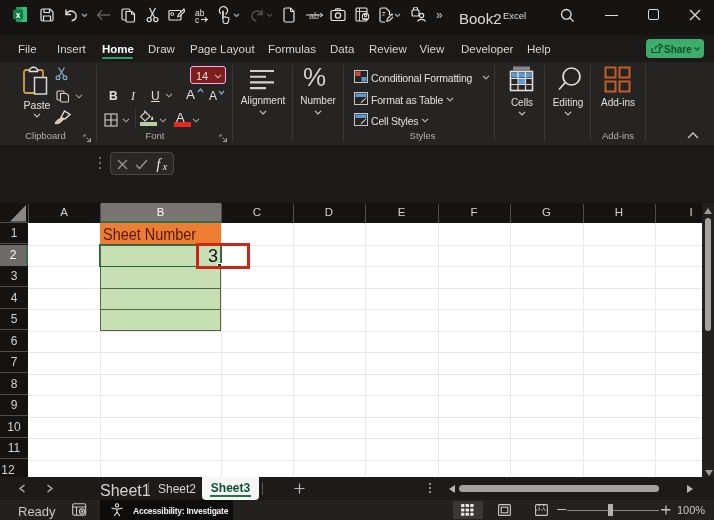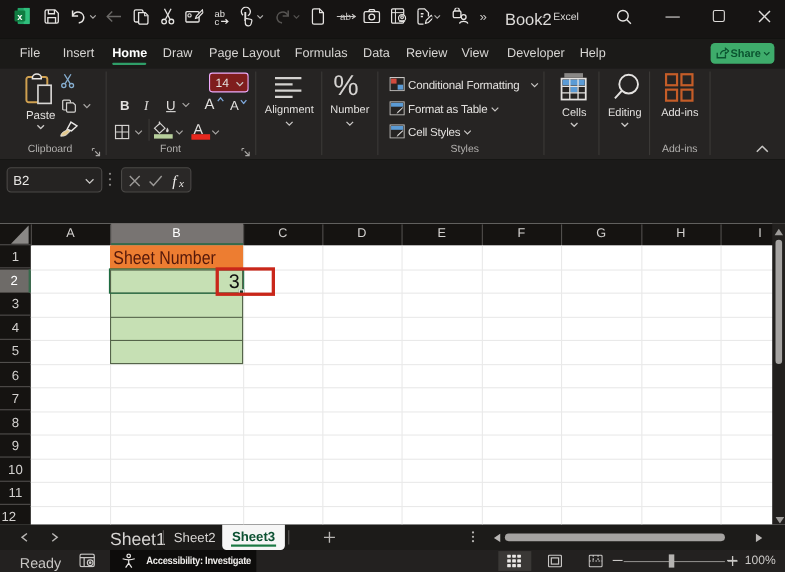--- a/index.html
+++ b/index.html
@@ -336,26 +336,20 @@
   <div class="abs" style="left:592px;top:35px;width:52px;font-size:10px;text-align:center;">Add-ins</div>
   <div class="abs" style="left:592px;top:68px;width:52px;font-size:9.5px;color:#b3b1af;text-align:center;">Add-ins</div>
 
   <svg class="abs" style="left:687px;top:70px;" width="12" height="7" viewBox="0 0 12 7" fill="none" stroke="#c8c6c4" stroke-width="1.4">
       <path d="M1 6 L6 1 L11 6"></path>
     </svg>
 </div>
 
 <div class="abs" id="fbar" style="left:0;top:145px;width:714px;height:58px;background:#1b1a19;">
 
-  <div class="abs" style="left:6px;top:7px;width:87px;height:23px;border:1px solid #4a4846;border-radius:4px;background:#252322;">
-    <div class="abs" style="left:5px;top:4px;font-size:12px;color:#e8e6e4;">B2</div>
-    <svg class="abs" style="left:70px;top:9px;" width="9" height="6" viewBox="0 0 9 6" fill="none" stroke="#c8c6c4" stroke-width="1.2">
-        <path d="M1 1 L4.5 4.5 L8 1"></path>
-      </svg>
-  </div>
 
   <div class="abs" style="left:99px;top:12px;width:2px;height:2px;background:#8a8886;border-radius:50%;box-shadow:0 5px 0 #8a8886, 0 10px 0 #8a8886;"></div>
 
   <div class="abs" style="left:110px;top:7px;width:64px;height:23px;border:1px solid #4a4846;border-radius:4px;background:#2a2827;">
     <svg class="abs" style="left:6px;top:6px;" width="11" height="11" viewBox="0 0 11 11" stroke="#9a9896" stroke-width="1.3">
         <path d="M1 1 L10 10 M10 1 L1 10"></path>
       </svg>
     <svg class="abs" style="left:24px;top:6px;" width="13" height="11" viewBox="0 0 13 11" fill="none" stroke="#9a9896" stroke-width="1.3">
         <path d="M1 6 L4.5 9.5 L12 1"></path>
       </svg>

